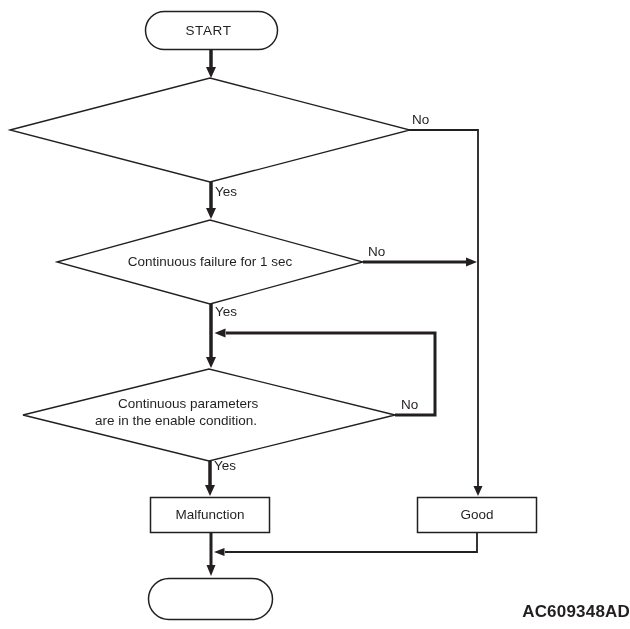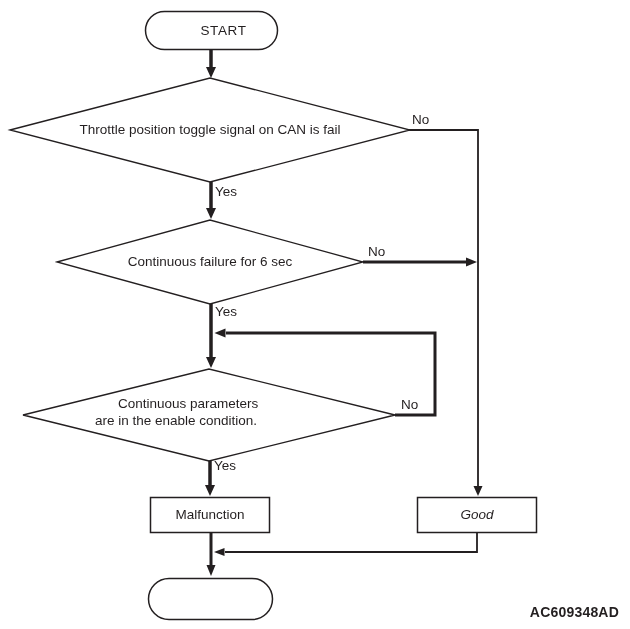--- a/index.html
+++ b/index.html
@@ -21,35 +21,35 @@
     line-height: 16px;
     color: #231f20;
     white-space: nowrap;
   }
   .center-box {
     display: flex;
     align-items: center;
     justify-content: center;
     text-align: center;
   }
-  .t-start   { left: 157px; top: 11px;  width: 133px; height: 39px; letter-spacing: 0.6px; }
+  .t-start   { left: 142px; top: 11px;  width: 133px; height: 39px; letter-spacing: 0.6px; }
   .t-d1      { left: 10px;  top: 78px;  width: 400px; height: 104px; }
   .t-no1     { left: 412px; top: 112px; }
   .t-yes1    { left: 215px; top: 184px; }
   .t-d2      { left: 57px;  top: 220px; width: 306px; height: 84px; }
   .t-no2     { left: 368px; top: 244px; }
   .t-yes2    { left: 215px; top: 304px; }
   .t-d3-l1   { left: 118px; top: 396px; }
   .t-d3-l2   { left: 95px; top: 413px; }
   .t-no3     { left: 401px; top: 397px; }
   .t-yes3    { left: 214px; top: 458px; }
   .t-malf    { left: 150px; top: 497px; width: 120px; height: 36px; }
-  .t-good    { left: 417px; top: 497px; width: 120px; height: 36px; font-style: italic; }
+  .t-good    { left: 417px; top: 497px; width: 120px; height: 36px; }
   .t-end     { left: 148px; top: 578px; width: 125px; height: 42px; letter-spacing: 0.4px; }
-  .t-code    { right: 11px; top: 604px; font-size: 14px; font-weight: bold; letter-spacing: 0.2px; }
+  .t-code    { right: 0; top: 604px; font-size: 17px; font-weight: bold; letter-spacing: 0.2px; }
 </style>
 </head>
 <body>
 
 <div class="page">
 
   <svg class="layer" viewBox="0 0 630 629" fill="none" stroke="#231f20">
 
     <path d="M409 130 H478 V487" stroke-width="1.8"></path>
     <polygon points="478,496 473.5,486 482.5,486" fill="#231f20" stroke="none"></polygon>
@@ -82,25 +82,24 @@
     <polygon points="10,130 210,78 410,130 210,182" fill="#ffffff" stroke-width="1.3"></polygon>
     <polygon points="57,262 210,220 363,262 210,304" fill="#ffffff" stroke-width="1.3"></polygon>
     <polygon points="23,415 209,369 395,415 209,461" fill="#ffffff" stroke-width="1.3"></polygon>
     <rect x="150.5" y="497.5" width="119" height="35" fill="#ffffff" stroke-width="1.5"></rect>
     <rect x="417.5" y="497.5" width="119" height="35" fill="#ffffff" stroke-width="1.5"></rect>
     <rect x="148.5" y="578.5" width="124" height="41" rx="20.5" fill="#ffffff" stroke-width="1.5"></rect>
   </svg>
 
   <div class="txt center-box t-start">START</div>
 
-  <div class="txt center-box t-d1">Throttle position toggle signal on CAN is fail</div>
   <div class="txt t-no1">No</div>
   <div class="txt t-yes1">Yes</div>
 
-  <div class="txt center-box t-d2">Continuous failure for 6 sec</div>
+  <div class="txt center-box t-d2">Continuous failure for 1 sec</div>
   <div class="txt t-no2">No</div>
   <div class="txt t-yes2">Yes</div>
 
   <div class="txt t-d3-l1">Continuous parameters</div>
   <div class="txt t-d3-l2">are in the enable condition.</div>
   <div class="txt t-no3">No</div>
   <div class="txt t-yes3">Yes</div>
 
   <div class="txt center-box t-malf">Malfunction</div>
   <div class="txt center-box t-good">Good</div>

